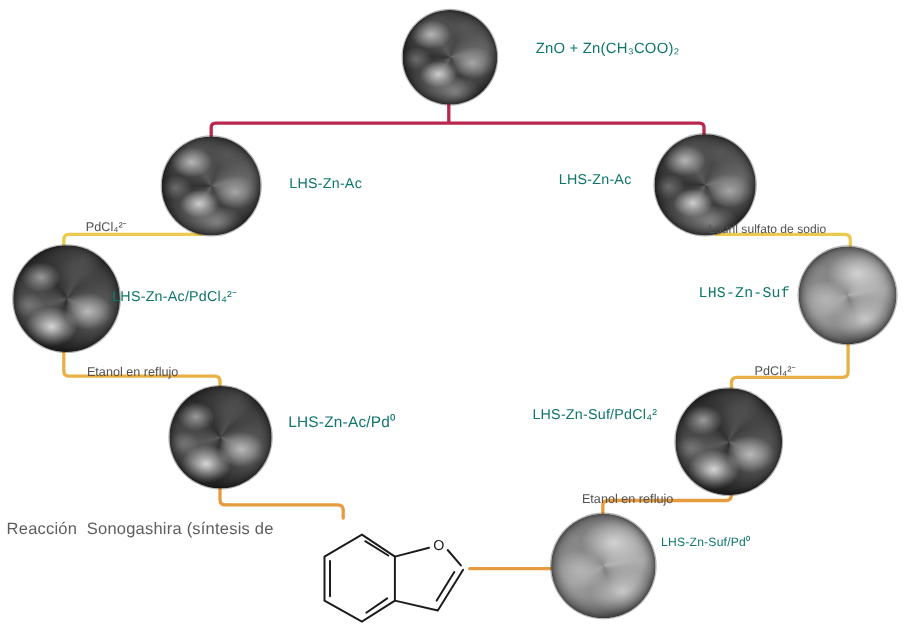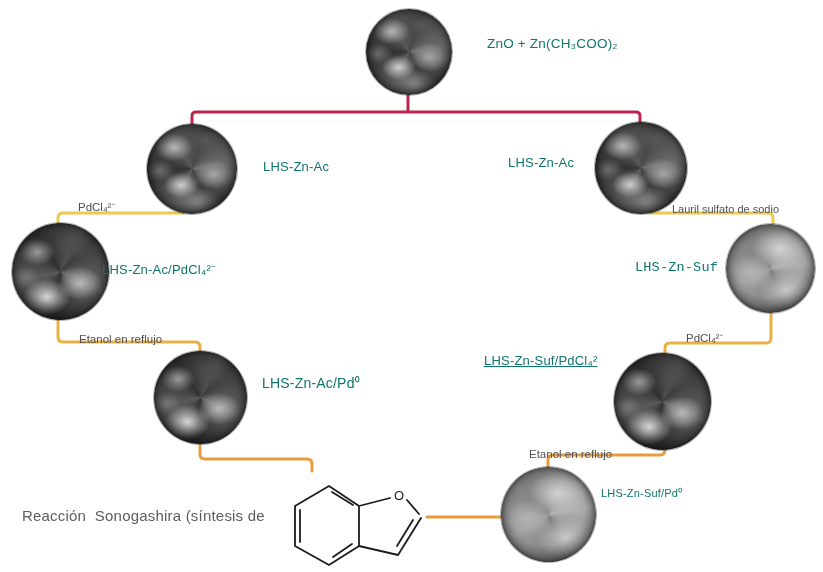--- a/index.html
+++ b/index.html
@@ -86,24 +86,24 @@
   <div class="sem sem-c" style="left:154px;top:351px;width:93px;height:93px;"></div>
   <div class="sem sem-c" style="left:614px;top:353px;width:97px;height:97px;"></div>
   <div class="sem sem-b" style="left:501px;top:467px;width:95px;height:95px;"></div>
 
   <div class="lbl node-lbl" style="left:487px;top:36px;font-size:13.5px;">ZnO + Zn(CH₃COO)₂</div>
   <div class="lbl node-lbl" style="left:263px;top:160px;">LHS-Zn-Ac</div>
   <div class="lbl node-lbl" style="left:508px;top:156px;">LHS-Zn-Ac</div>
   <div class="lbl node-lbl" style="left:102px;top:263px;">LHS-Zn-Ac/PdCl₄²⁻</div>
   <div class="lbl node-lbl" style="left:635px;top:260px;font-size:13.5px;font-family:Liberation Mono, monospace;">LHS-Zn-Suf</div>
   <div class="lbl node-lbl" style="left:262px;top:375px;font-size:14px;">LHS-Zn-Ac/Pd⁰</div>
-  <div class="lbl node-lbl" style="left:484px;top:354px;text-decoration:underline;">LHS-Zn-Suf/PdCl₄²</div>
+  <div class="lbl node-lbl" style="left:484px;top:370px;">LHS-Zn-Suf/PdCl₄²</div>
   <div class="lbl node-lbl" style="left:601px;top:487px;font-size:11px;">LHS-Zn-Suf/Pd⁰</div>
 
   <div class="lbl edge-lbl" style="left:78px;top:189px;">PdCl₄²⁻</div>
-  <div class="lbl edge-lbl" style="left:672px;top:191px;font-size:11px;">Lauril sulfato de sodio</div>
+  <div class="lbl edge-lbl" style="left:644px;top:191px;font-size:11px;">Lauril sulfato de sodio</div>
   <div class="lbl edge-lbl" style="left:79px;top:321px;">Etanol en reflujo</div>
   <div class="lbl edge-lbl" style="left:686px;top:320px;">PdCl₄²⁻</div>
   <div class="lbl edge-lbl" style="left:529px;top:436px;">Etanol en reflujo</div>
 
-  <div class="lbl caption" style="left:6px;top:507px;margin-left:16px;">Reacción  Sonogashira (síntesis de</div>
+  <div class="lbl caption" style="left:6px;top:472px;">Reacción  Sonogashira (síntesis de</div>
 
 </div>
 
 </body></html>

